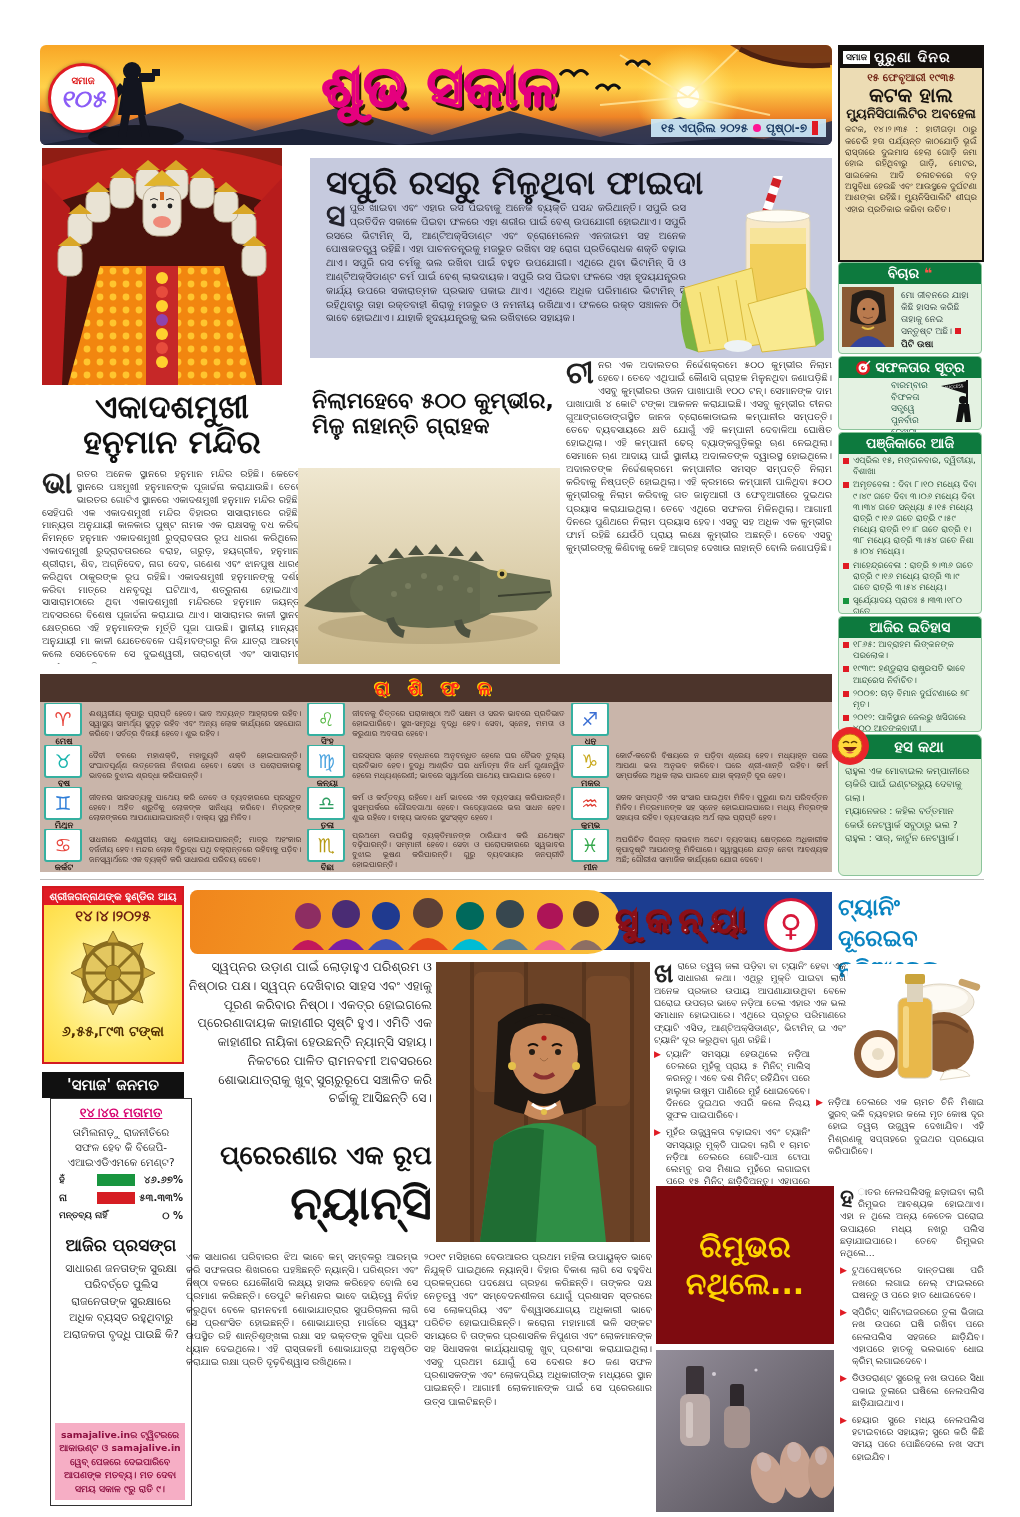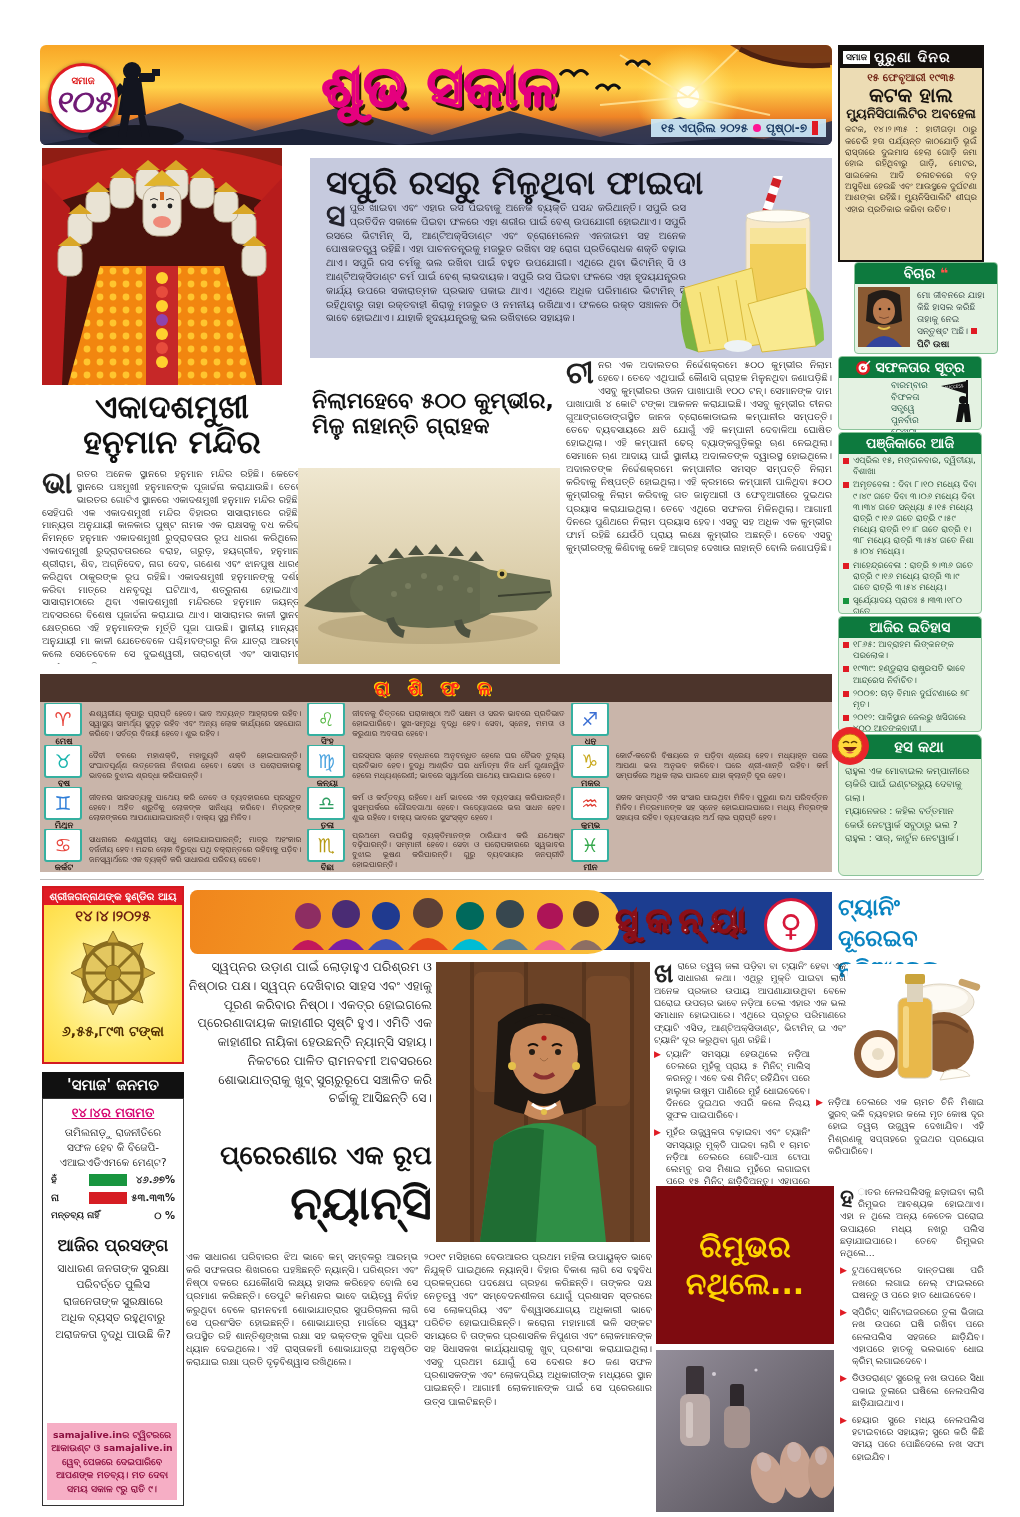--- a/index.html
+++ b/index.html
@@ -8,39 +8,39 @@
   .abs{position:absolute;}
   .jt{text-align:justify;}
   .hide-of{overflow:hidden;}
   
   .masthead{left:40px;top:45px;width:792px;height:100px;border-radius:6px;overflow:hidden;}
   .mast-title{left:150px;top:50px;width:520px;text-align:center;font-size:56px;font-weight:bold;
     color:#ffe714;-webkit-text-stroke:2px #e5007e;text-shadow:3px 4px 0 #2c1d00;line-height:1;}
   .mast-logo{left:48px;top:72px;width:64px;height:64px;border-radius:50%;background:#fff;
     border:3px solid #e01b24;text-align:center;box-shadow:0 1px 4px rgba(0,0,0,.5);}
   .mast-logo .b1{font-size:10px;color:#d11;font-weight:bold;margin-top:9px;}
-  .mast-logo .b2{font-size:30px;color:#701a75;font-weight:bold;font-style:italic;line-height:1;}
+  .mast-logo .b2{font-size:24px;color:#8b5cf6;font-weight:bold;font-style:italic;line-height:1;}
   .date-strip{right:6px;bottom:8px;background:rgba(205,233,250,.92);color:#16355e;font-weight:bold;
     font-size:12px;padding:2px 8px 2px 10px;display:flex;align-items:center;gap:5px;}
   .date-strip .dot{width:8px;height:8px;border-radius:50%;background:#ff1493;display:inline-block;}
   .date-strip .bar{width:6px;height:14px;background:#e01b24;display:inline-block;}
   
   .sb-col{left:838px;width:142px;}
   .oldnews{top:45px;height:213px;background:#ecdcb4;border:2px solid #161210;}
   .oldnews .hd{background:#14100d;color:#fff;display:flex;align-items:center;gap:4px;padding:2px 3px;}
   .oldnews .hd .lg{background:#fff;color:#111;font-size:9px;font-weight:bold;padding:1px 3px;}
   .oldnews .hd .tt{font-size:14px;font-weight:bold;letter-spacing:1px;}
   .oldnews .dt{color:#6b1d10;font-weight:bold;text-align:center;font-size:10.5px;margin:3px 0 1px;}
   .oldnews .h1{font-size:20px;font-weight:bold;text-align:center;line-height:1.05;color:#17120e;}
   .oldnews .h2{font-size:13px;font-weight:bold;text-align:center;line-height:1.1;color:#17120e;margin-top:1px;}
   .oldnews .bd{font-size:8.6px;line-height:1.32;color:#2a2015;padding:3px 5px;text-align:justify;}
   .g-box{background:#e4f2e2;border:1px solid #8cc49b;border-radius:4px;}
   .g-head{background:#0d7a3e;color:#fff;font-weight:bold;text-align:center;font-size:14px;
           padding:2px 0;border-radius:3px 3px 0 0;}
-  .bichar{top:262px;height:90px;margin-left:16px;}
+  .bichar{top:262px;height:90px;}
   .bichar-quote{font-size:9px;line-height:1.35;color:#233;padding:2px 3px;}
   .b-attr{font-size:9px;font-weight:bold;color:#222;}
   .sq{display:inline-block;width:6px;height:6px;background:#e01b24;margin-left:3px;}
   .success{top:356px;height:72px;}
   .success .tx{font-size:9px;line-height:1.3;padding:2px 4px;color:#143;}
   .panjika{top:432px;height:180px;}
   .hist{top:616px;height:114px;}
   .li-row{display:flex;gap:4px;font-size:8.6px;line-height:1.3;color:#163a22;padding:1px 4px;text-align:left;}
   .li-row .bsq{flex:0 0 6px;width:6px;height:6px;background:#e01b24;margin-top:3px;}
   .joke{top:734px;height:140px;background:#def0d8;border:1px solid #8cc49b;border-radius:6px;}
@@ -73,21 +73,21 @@
   .z-name{font-size:8.5px;font-weight:bold;color:#21150f;line-height:1;margin-top:1px;}
   .z-tx{font-size:7.8px;line-height:1.25;color:#33201a;text-align:justify;max-height:40px;overflow:hidden;}
   
   .hundi{left:42px;top:886px;width:142px;height:178px;border:2px solid #d31a21;box-sizing:border-box;
      background:radial-gradient(circle at 50% 55%, #fffbd6 0%, #ffe96a 55%, #ffd93b 100%);}
   .hundi .hh{background:#e01b24;color:#fff;font-size:10.3px;font-weight:bold;text-align:center;padding:2px 1px;}
   .hundi .hd2{color:#6b1d10;font-size:15px;font-weight:bold;text-align:center;margin-top:2px;}
   .hundi .amt{color:#4d2a00;font-size:14px;font-weight:bold;text-align:center;margin-top:2px;}
   .jan-head{left:42px;top:1072px;width:142px;background:#111;color:#fff;text-align:center;
      font-size:15px;font-weight:bold;padding:4px 0;box-sizing:border-box;}
-  .poll{left:42px;top:1098px;width:142px;height:408px;border:1px solid #333;box-sizing:border-box;background:#fff;}
+  .poll{left:50px;top:1098px;width:142px;height:408px;border:1px solid #333;box-sizing:border-box;background:#fff;}
   .poll .pt{color:#d6006e;font-weight:bold;text-align:center;font-size:13px;margin:6px 0 4px;
      text-decoration:underline;}
   .poll .pq{font-size:10.5px;line-height:1.45;text-align:center;padding:0 8px;color:#222;}
   .bar-row{display:flex;align-items:center;gap:4px;padding:3px 8px;font-size:10px;color:#222;}
   .bar-row .lb{flex:0 0 34px;font-weight:bold;font-size:10px;}
   .bar-row .bar{height:12px;}
   .bar-row .val{margin-left:auto;font-weight:bold;font-size:10px;}
   .poll .ph{font-size:17px;font-weight:bold;text-align:center;margin:10px 0 6px;color:#111;}
   .poll .pq2{font-size:11px;line-height:1.5;text-align:center;padding:0 7px;color:#222;}
   .pinkbox{position:absolute;left:4px;bottom:5px;width:130px;background:#f6aec5;color:#8c1040;
@@ -525,20 +525,21 @@
           <span class="z-ic" style="color:#b59a12;">♏</span>
           <div class="z-name">ବିଛା</div>
         </span>
       <span class="z-tx">ପ୍ରଥମେ ଉପରିସ୍ଥ ବ୍ୟକ୍ତିମାନଙ୍କ ଠାରିଯାଏ କରି ଯଥେଷ୍ଟ ବଢ଼ିପାରନ୍ତି। ସମ୍ମାନୀ ହେବେ। ସେବା ଓ ପରୋପକାରରେ ସ୍ୱଭାବର ବୁଝାଇ ଭୂଷଣ କରିପାରନ୍ତି। ଗୁରୁ ବ୍ୟବସାୟର ଜନପ୍ରୀତି ହୋଇପାରନ୍ତି।</span>
     </div>
     <div class="z-cell">
       <span class="z-wrap">
           <span class="z-ic" style="color:#35a84c;">♓</span>
           <div class="z-name">ମୀନ</div>
         </span>
+      <span class="z-tx">ଅପରିଚିତ ଦିଗନ୍ତ ଲାଭବାନ ଅଟେ। ବ୍ୟବସାୟ କ୍ଷେତ୍ରରେ ଅଧିକାରୀକ କୃପାଦୃଷ୍ଟି ଆପଣଙ୍କୁ ମିଳିପାରେ। ସ୍ୱାସ୍ଥ୍ୟରେ ଯତ୍ନ ନେବା ଆବଶ୍ୟକ ଅଛି; ଗୌରୀଶ ସାମାଜିକ କାର୍ଯ୍ୟରେ ଯୋଗ ଦେବେ।</span>
     </div>
   </div>
 
   <div class="abs thin-rule"></div>
 
   <div class="abs hundi">
     <div class="hh">ଶ୍ରୀଜଗନ୍ନାଥଙ୍କ ହୁଣ୍ଡିର ଆୟ</div>
     <div class="hd2">୧୪।୪।୨୦୨୫</div>
     <svg width="100" height="96" viewBox="0 0 100 96" style="display:block;margin:0 auto;">
       <g stroke="#8a6d1f" fill="#caa83d">

